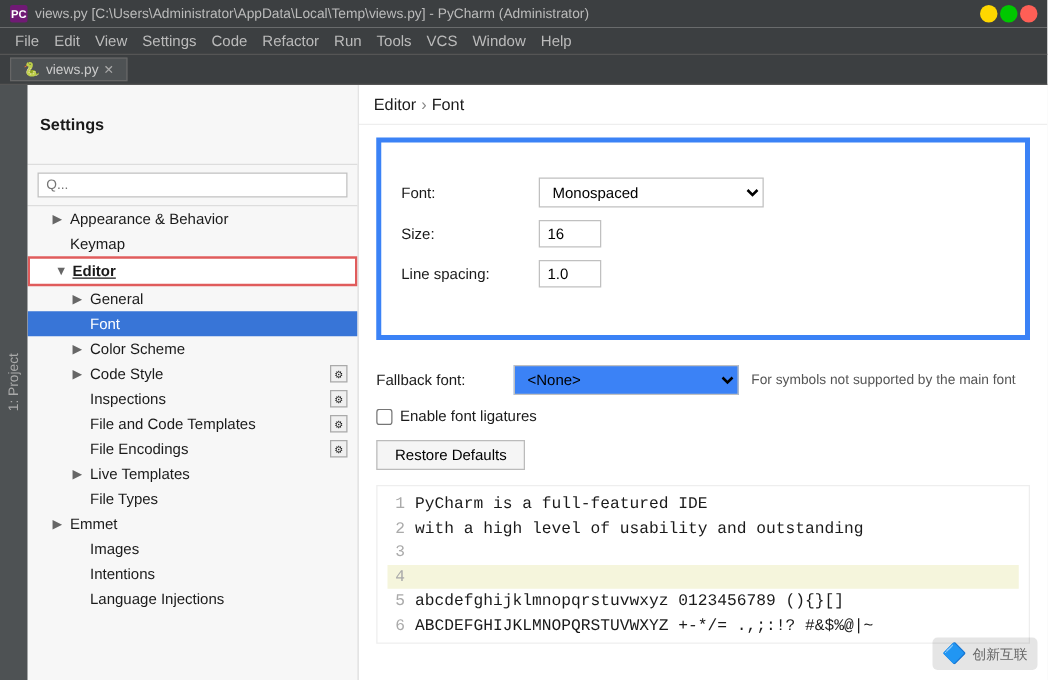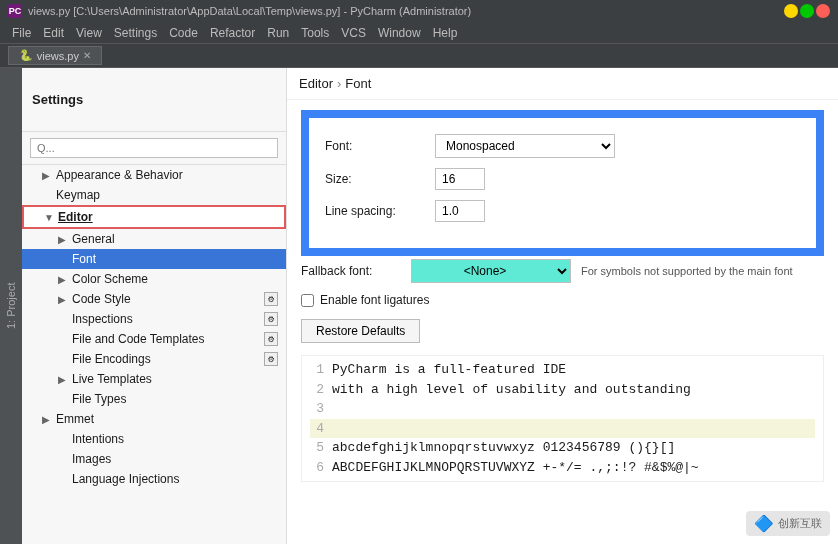--- a/index.html
+++ b/index.html
@@ -45,32 +45,32 @@
     .highlighted-box { border: 2px solid #e05c5c; border-radius: 0; }
 
     
     .settings-content { flex: 1; display: flex; flex-direction: column; overflow: hidden; }
     .breadcrumb { padding: 8px 12px; font-size: 13px; color: #1a1a1a; border-bottom: 1px solid #eee; display: flex; align-items: center; gap: 4px; }
     .breadcrumb .sep { color: #888; }
 
     .font-panel { padding: 10px 14px; flex: 1; overflow-y: auto; }
 
     
-    .font-settings-box { border: 8px solid #3b82f6; padding: 16px 16px; margin-bottom: 3px; }
+    .font-settings-box { border: 4px solid #3b82f6; padding: 28px 16px; margin-bottom: 20px; }
     .form-row { display: flex; align-items: center; margin-bottom: 10px; }
     .form-label { width: 110px; font-size: 12px; color: #1a1a1a; }
     .form-control { display: flex; align-items: flex-start; gap: 8px; }
     select.dropdown { padding: 3px 6px; border: 1px solid #c0c0c0; font-size: 12px; width: 180px; background: white; }
     input.text-input { padding: 3px 6px; border: 1px solid #c0c0c0; font-size: 12px; width: 50px; }
     .checkbox-row { display: flex; align-items: center; gap: 4px; font-size: 12px; }
 
     
     .fallback-row { display: flex; align-items: center; margin-bottom: 10px; }
     .fallback-label { width: 110px; font-size: 12px; }
-    select.fallback-dropdown { padding: 3px 6px; border: 1px solid #c0c0c0; font-size: 12px; width: 160px; background: #5eead4; text-align: center; }
+    select.fallback-dropdown { padding: 3px 6px; border: 1px solid #c0c0c0; font-size: 12px; width: 180px; background: #3b82f6; }
     .fallback-hint { font-size: 11px; color: #555; margin-left: 10px; }
 
     
     .ligatures-row { display: flex; align-items: center; gap: 6px; margin-bottom: 12px; font-size: 12px; }
 
     
     .restore-btn { padding: 4px 14px; border: 1px solid #bbb; background: #f5f5f5; font-size: 12px; cursor: pointer; margin-bottom: 12px; }
 
     
     .preview-area { font-family: 'Courier New', monospace; font-size: 13px; line-height: 1.5; border: 1px solid #eee; background: #fff; padding: 4px 8px; }
@@ -196,26 +196,26 @@
           <span>File Types</span>
         </div>
 
         <div class="nav-item nav-indent-1">
           <span class="arrow">▶</span>
           <span>Emmet</span>
         </div>
 
         <div class="nav-item nav-indent-2">
           <span class="arrow" style="width:14px;display:inline-block;"></span>
+          <span>Images</span>
+        </div>
+
+        <div class="nav-item nav-indent-2">
+          <span class="arrow" style="width:14px;display:inline-block;"></span>
           <span>Intentions</span>
-        </div>
-
-        <div class="nav-item nav-indent-2">
-          <span class="arrow" style="width:14px;display:inline-block;"></span>
-          <span>Images</span>
         </div>
 
         <div class="nav-item nav-indent-2">
           <span class="arrow" style="width:14px;display:inline-block;"></span>
           <span>Language Injections</span>
         </div>
 
       </div>
     </div>
 

